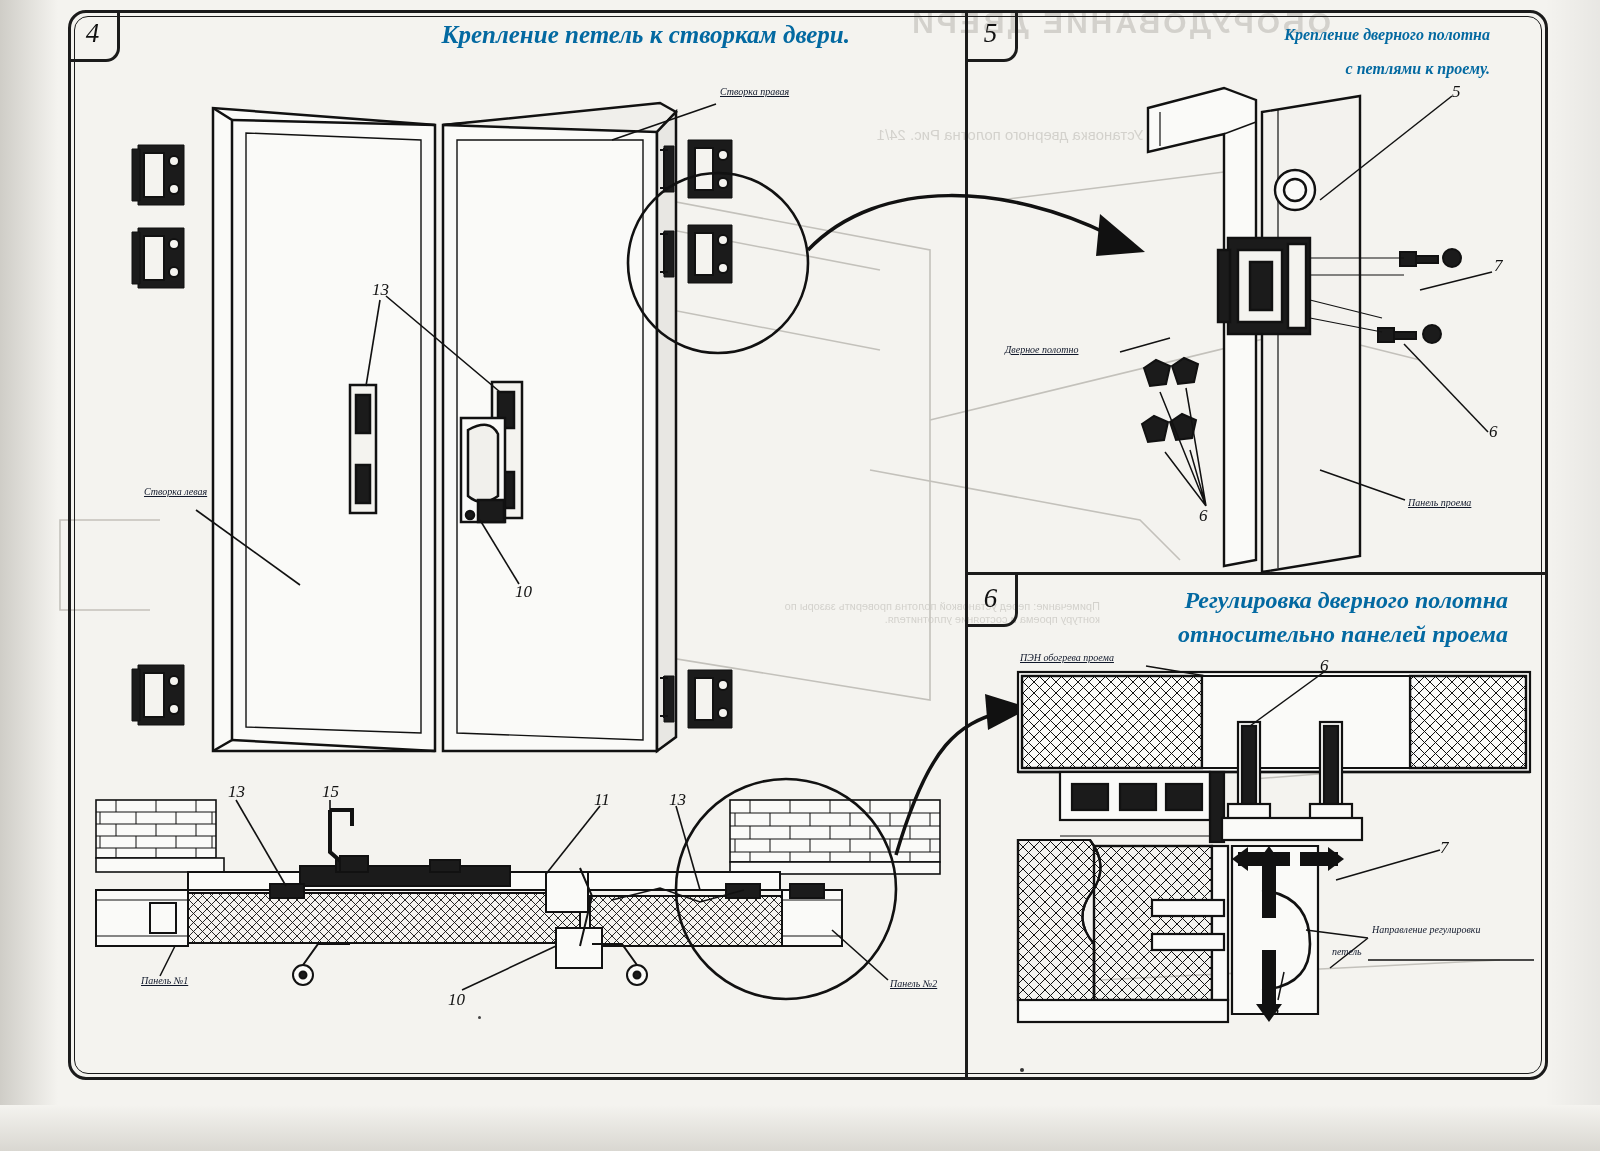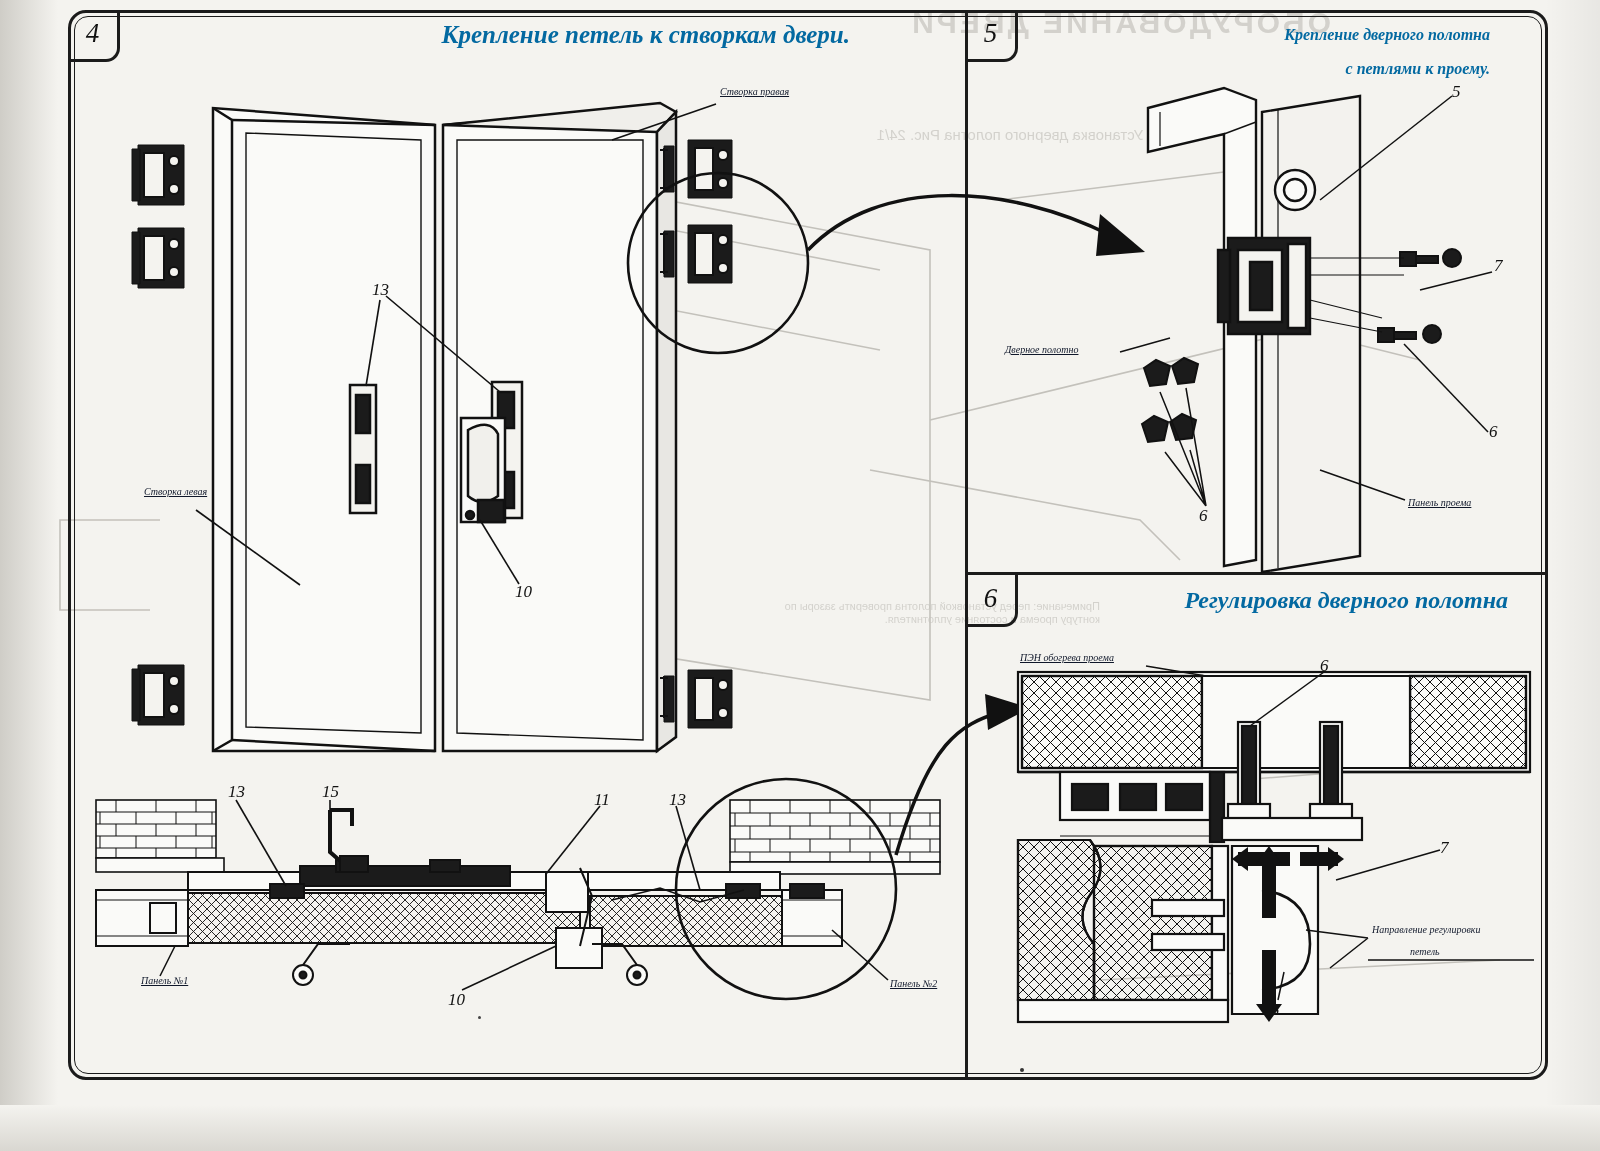--- a/index.html
+++ b/index.html
@@ -122,20 +122,21 @@
 
   <div class="title" id="title4">
     <div>Крепление петель к створкам двери.</div>
   </div>
   <div class="title" id="title5">
     <div>Крепление дверного полотна</div>
     <div>с петлями к проему.</div>
   </div>
   <div class="title" id="title6">
     <div>Регулировка дверного полотна</div>
+    <div>относительно панелей проема</div>
   </div>
 
   <svg width="1600" height="1151">
 
     <g stroke="#111" fill="#111">
       <g transform="translate(138,145)">
         <path d="M0 0 h46 v60 h-46 z" fill="#1b1b1b"></path>
         <path d="M6 8 h20 v44 h-20 z" fill="#f4f3ef" stroke="#111" stroke-width="2"></path>
         <circle cx="36" cy="16" r="5" fill="#f4f3ef" stroke="#111" stroke-width="2"></circle>
         <circle cx="36" cy="44" r="5" fill="#f4f3ef" stroke="#111" stroke-width="2"></circle>
@@ -471,20 +472,20 @@
       <path d="M1324 672 L1250 726"></path>
       <path d="M1440 850 L1336 880"></path>
       <path d="M1368 938 L1306 930 M1368 938 L1330 968"></path>
       <path d="M1278 1000 L1284 972"></path>
       <path d="M1368 960 h166"></path>
     </g>
   </svg>
 
   <div class="lbl u" style="left:1020px;top:652px;">ПЭН обогрева проема</div>
   <div class="lbl" style="left:1372px;top:924px;">Направление регулировки</div>
-  <div class="lbl" style="left:1410px;top:946px;">петель</div>
+  <div class="lbl" style="left:1332px;top:946px;">петель</div>
   <div class="num" style="left:1320px;top:656px;">6</div>
   <div class="num" style="left:1440px;top:838px;">7</div>
   <div class="num" style="left:1271px;top:1000px;">5</div>
 
   <div style="position:absolute;left:1020px;top:1068px;width:4px;height:4px;background:#333;border-radius:50%;"></div>
   <div style="position:absolute;left:478px;top:1016px;width:3px;height:3px;background:#444;border-radius:50%;"></div>
 </div>
 
 </body></html>

